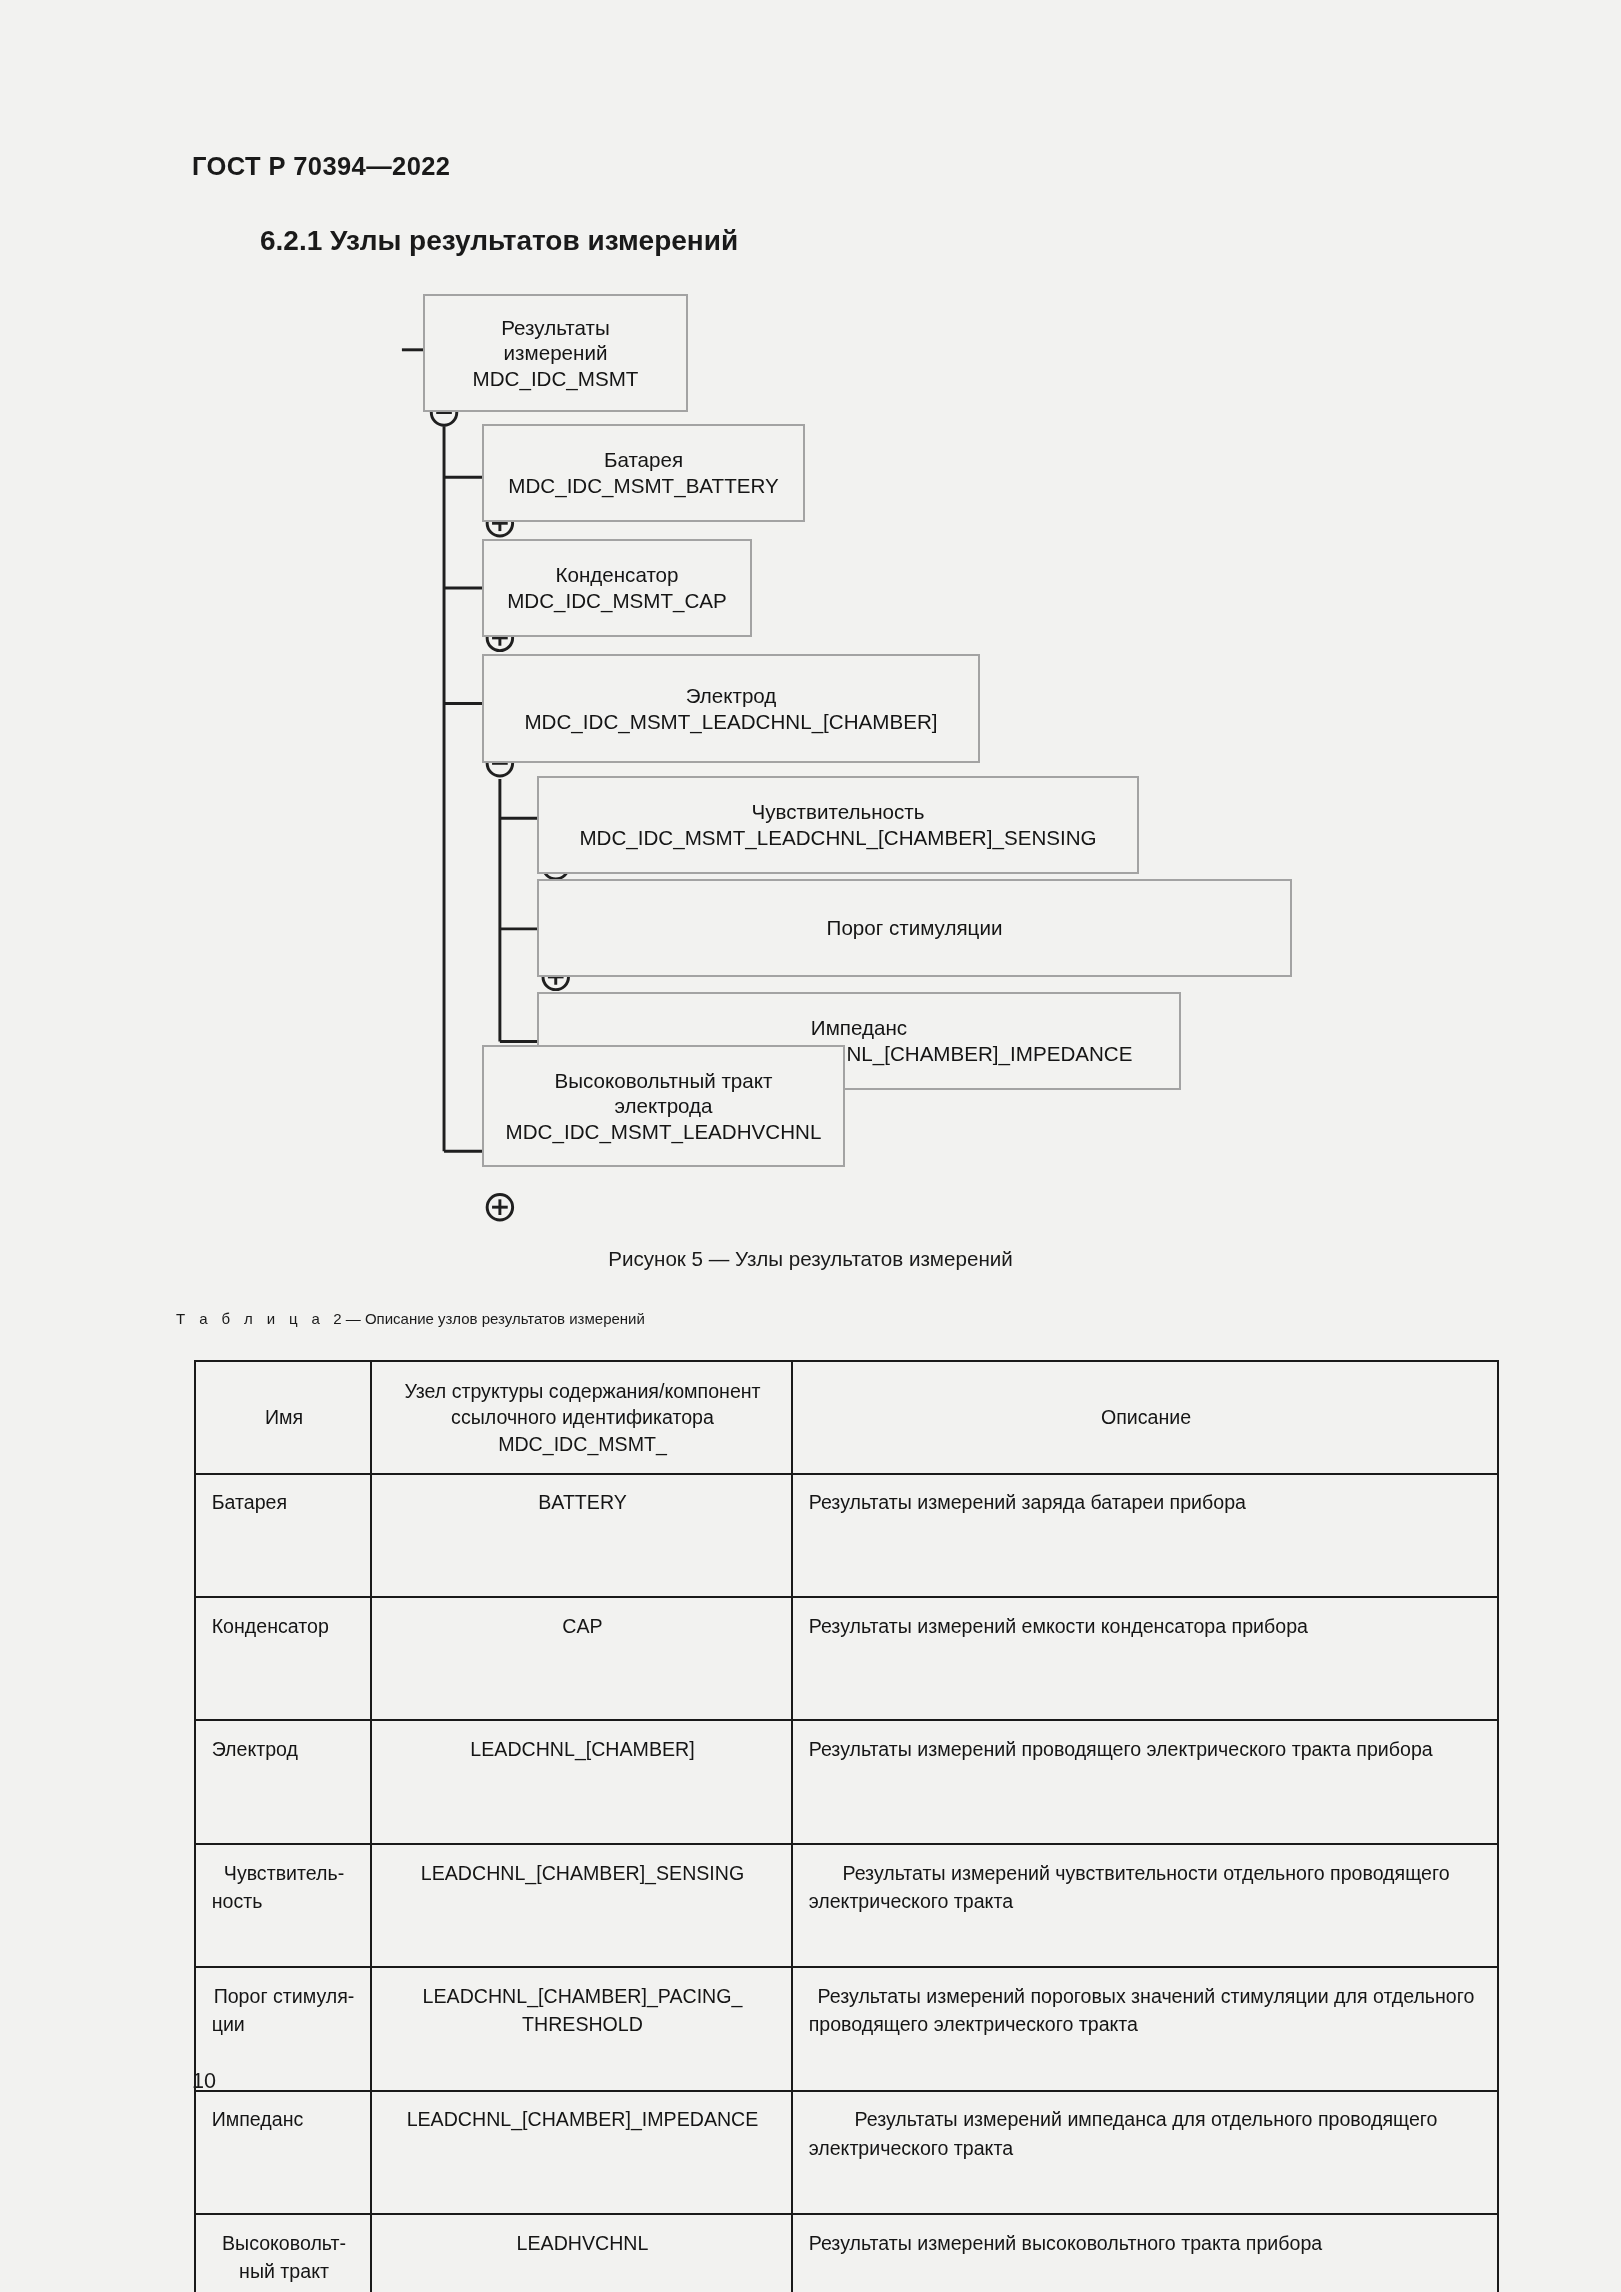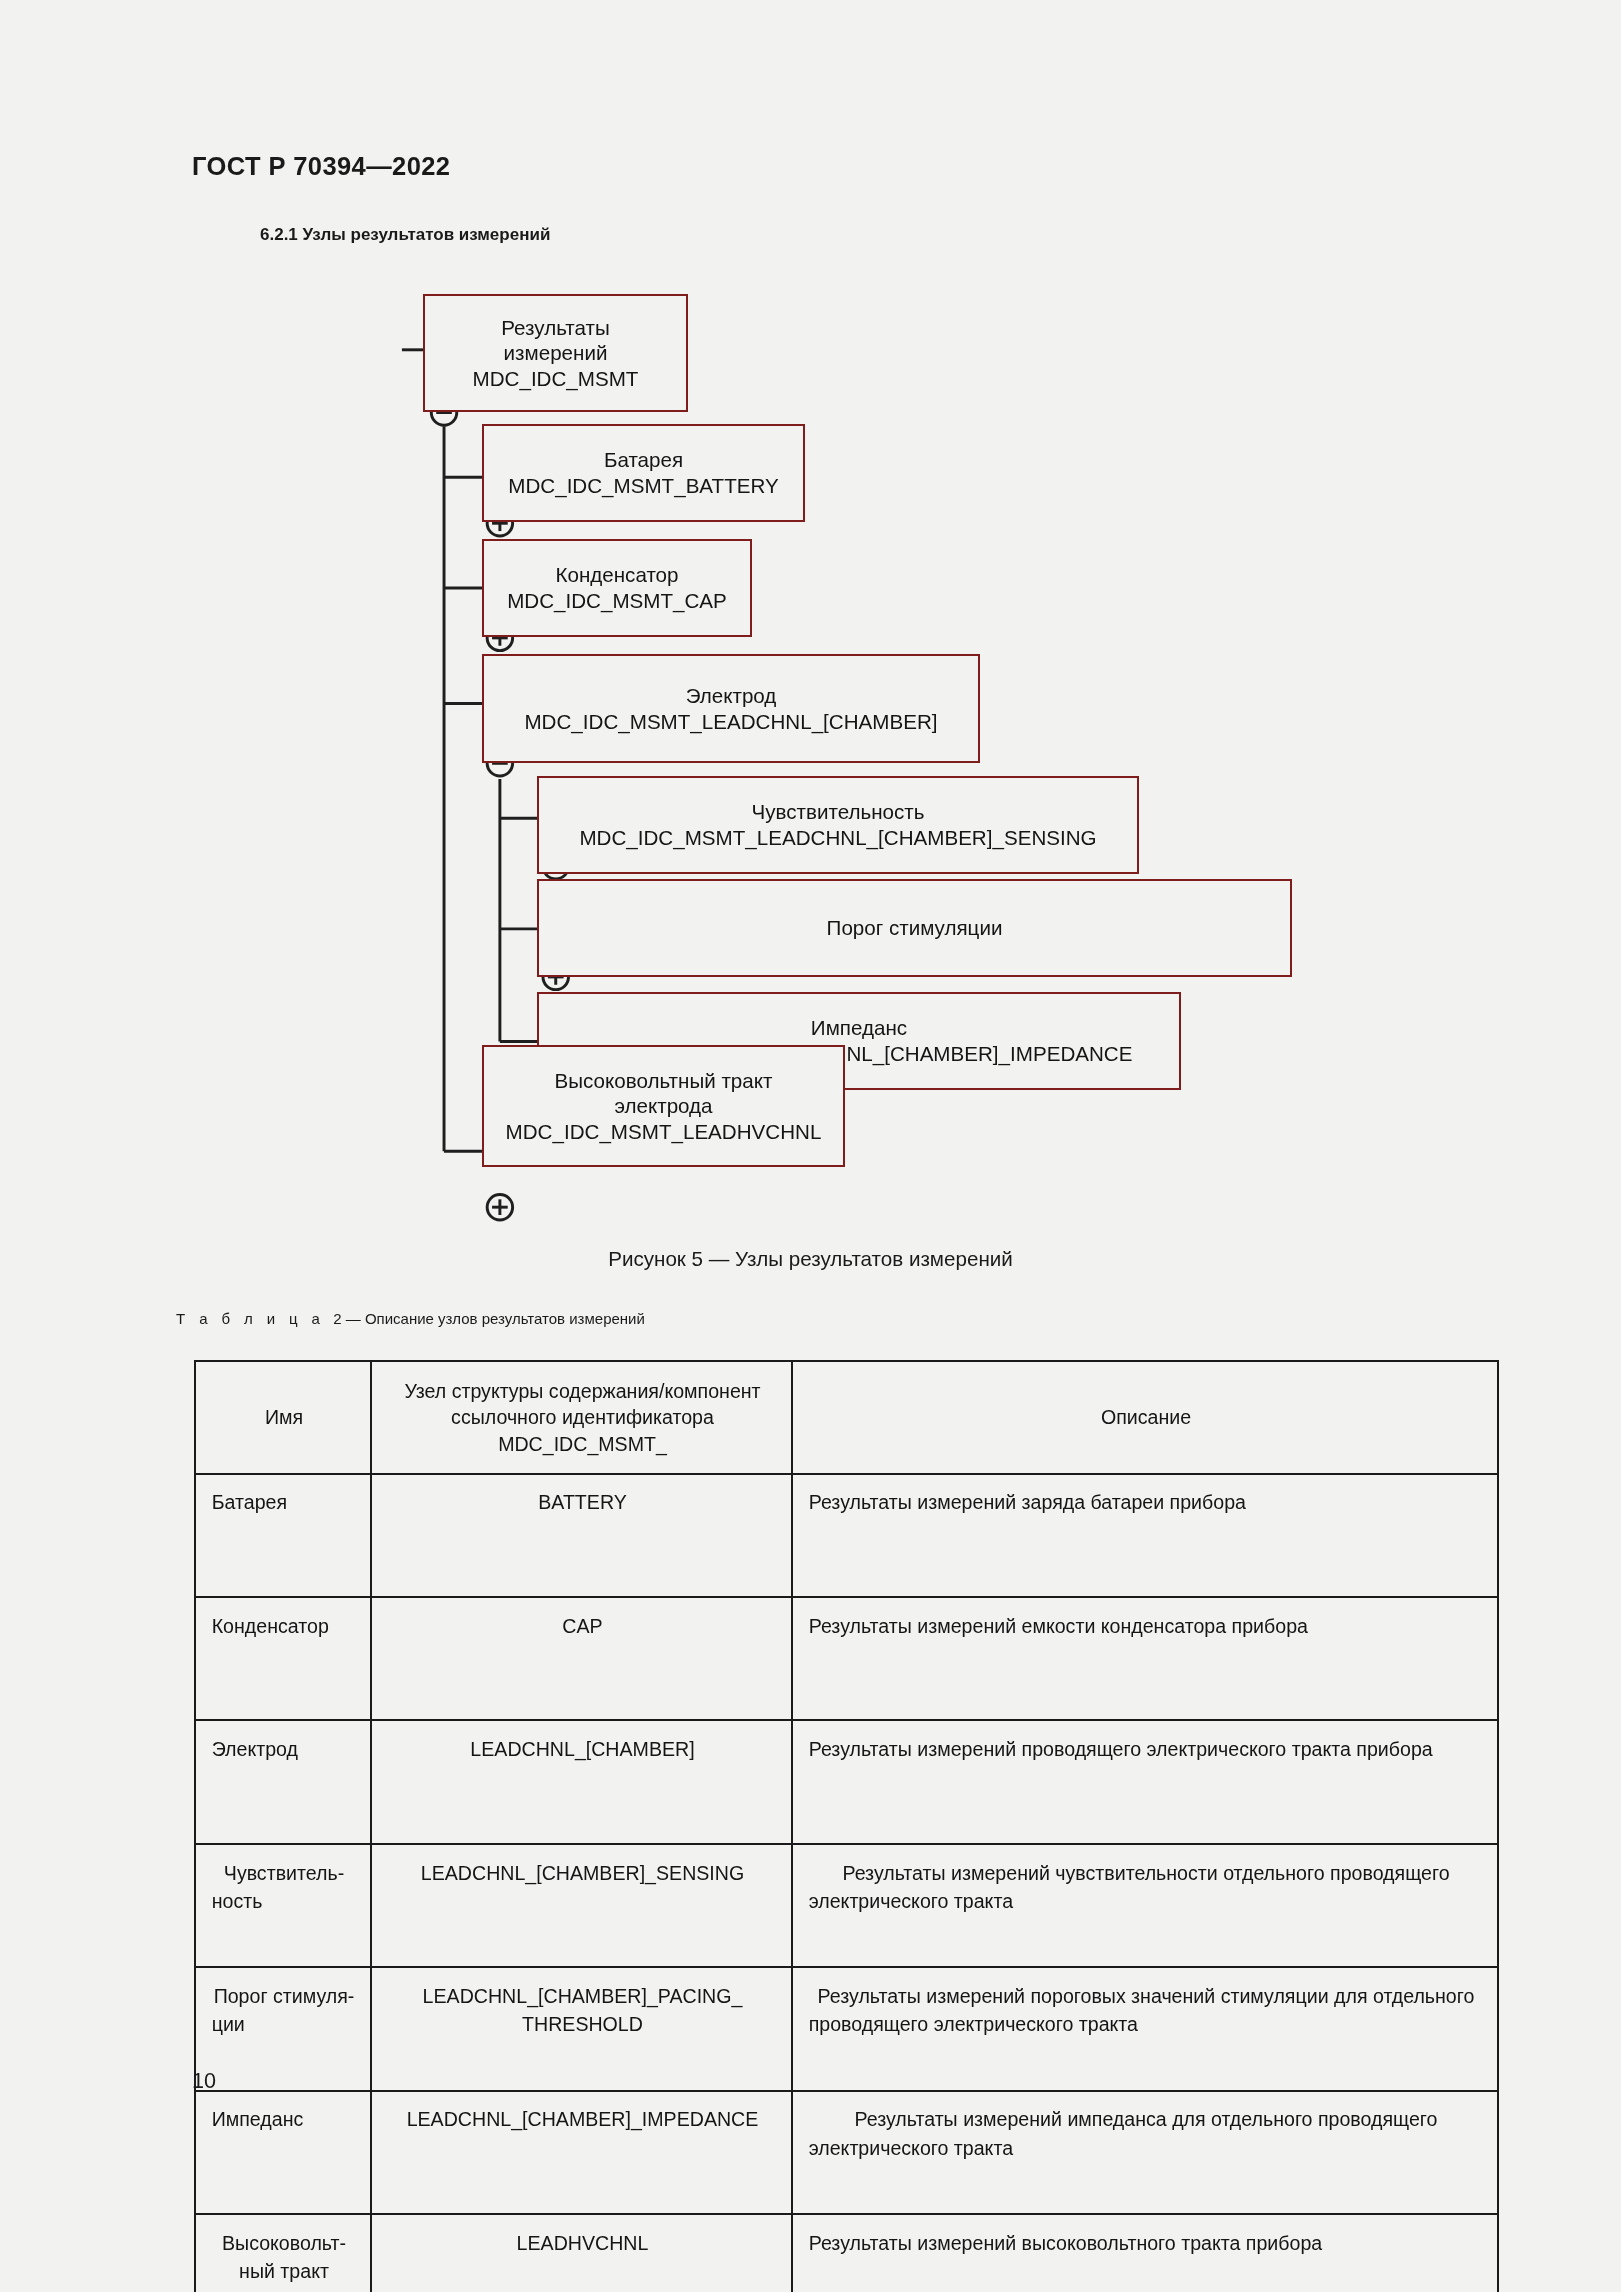--- a/index.html
+++ b/index.html
@@ -27,38 +27,38 @@
     top: 152px;
     font-size: 25.5px;
     font-weight: bold;
     letter-spacing: 0.4px;
   }
 
   .section-heading {
     position: absolute;
     left: 260px;
     top: 225px;
-    font-size: 17px;
+    font-size: 28px;
     font-weight: bold;
   }
 
   
   .diagram {
     position: absolute;
     left: 0;
     top: 0;
     width: 1621px;
     height: 1313px;
     pointer-events: none;
   }
   .diagram svg { display: block; }
 
   .node-box {
     position: absolute;
-    border: 2px solid #7f1d1d;
+    border: 2px solid #a3a3a3;
     background: #f2f2f0;
     box-sizing: border-box;
     display: flex;
     flex-direction: column;
     align-items: center;
     justify-content: center;
     font-size: 20.6px;
     line-height: 1.24;
     text-align: center;
     color: #151515;

